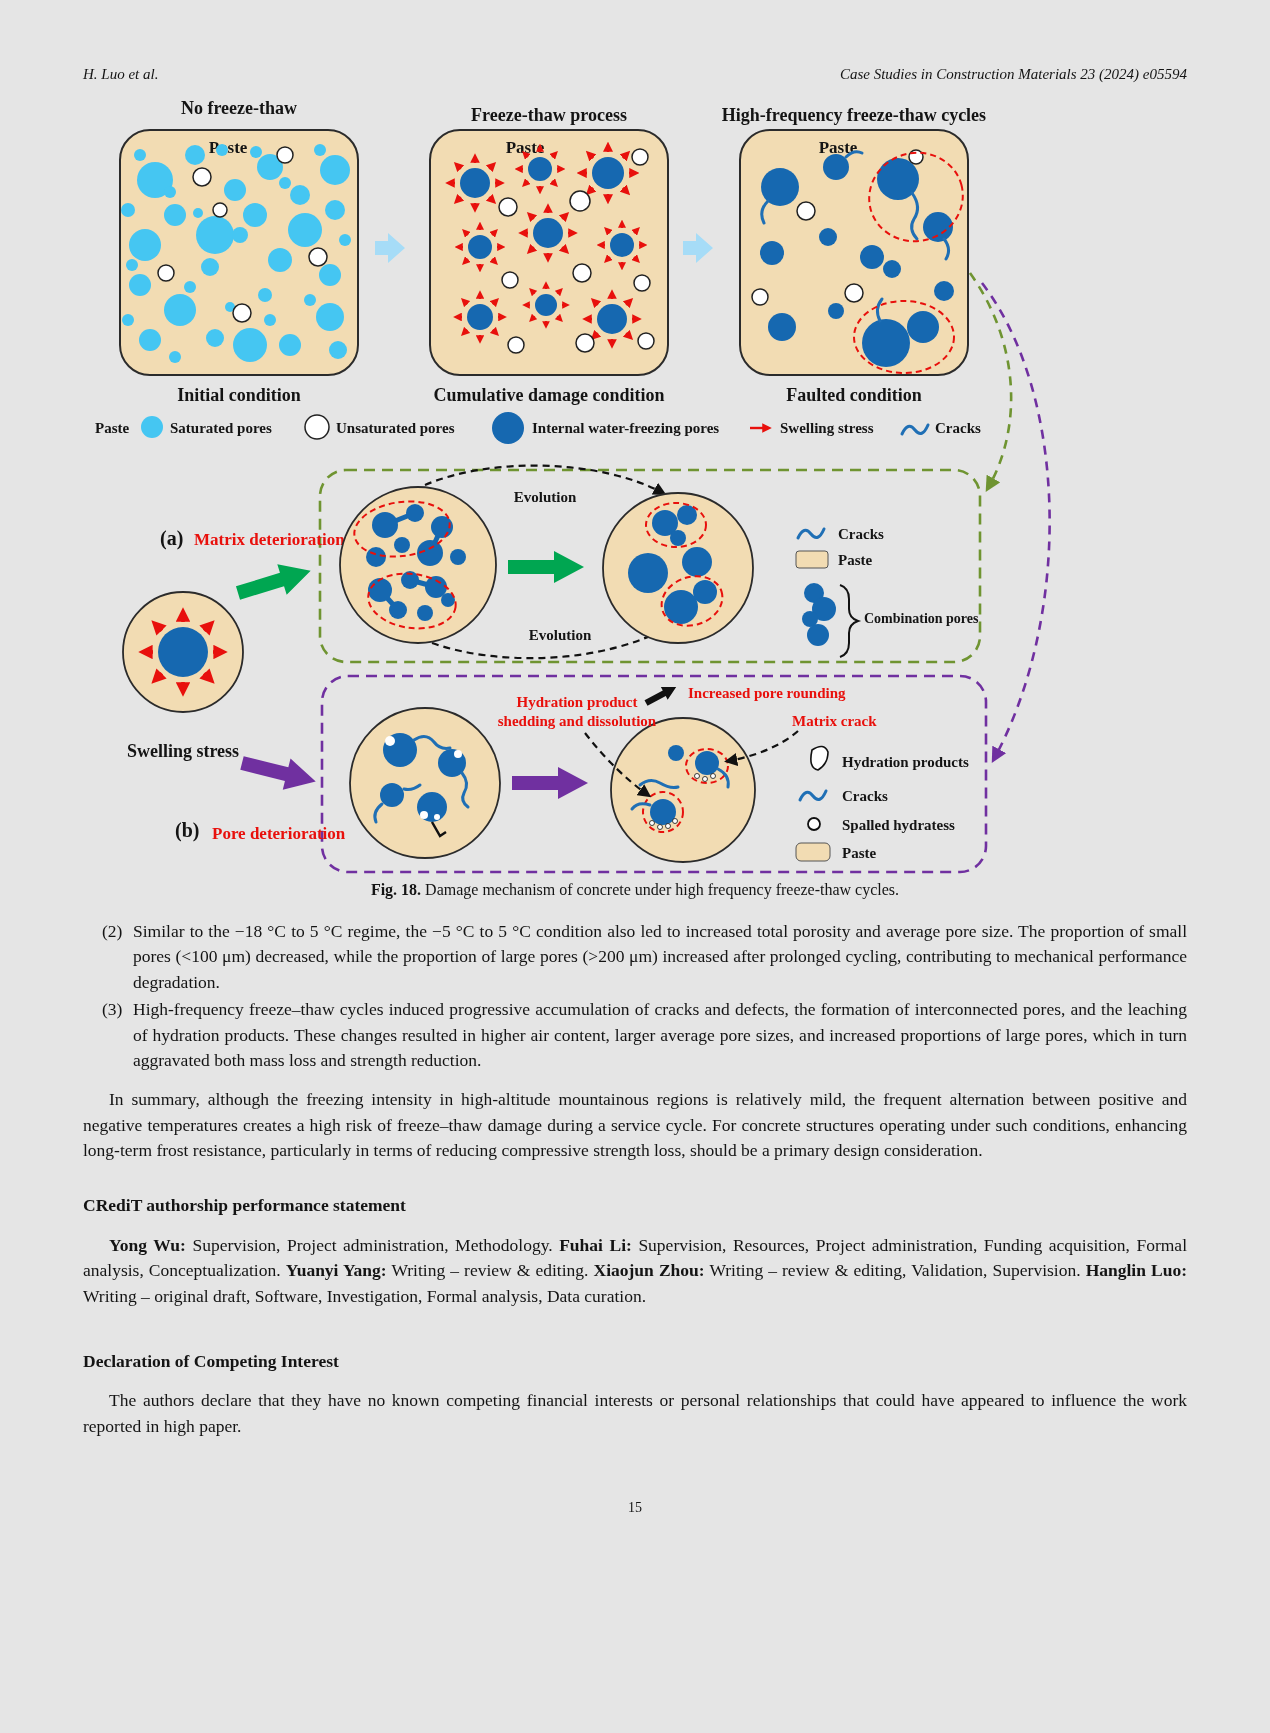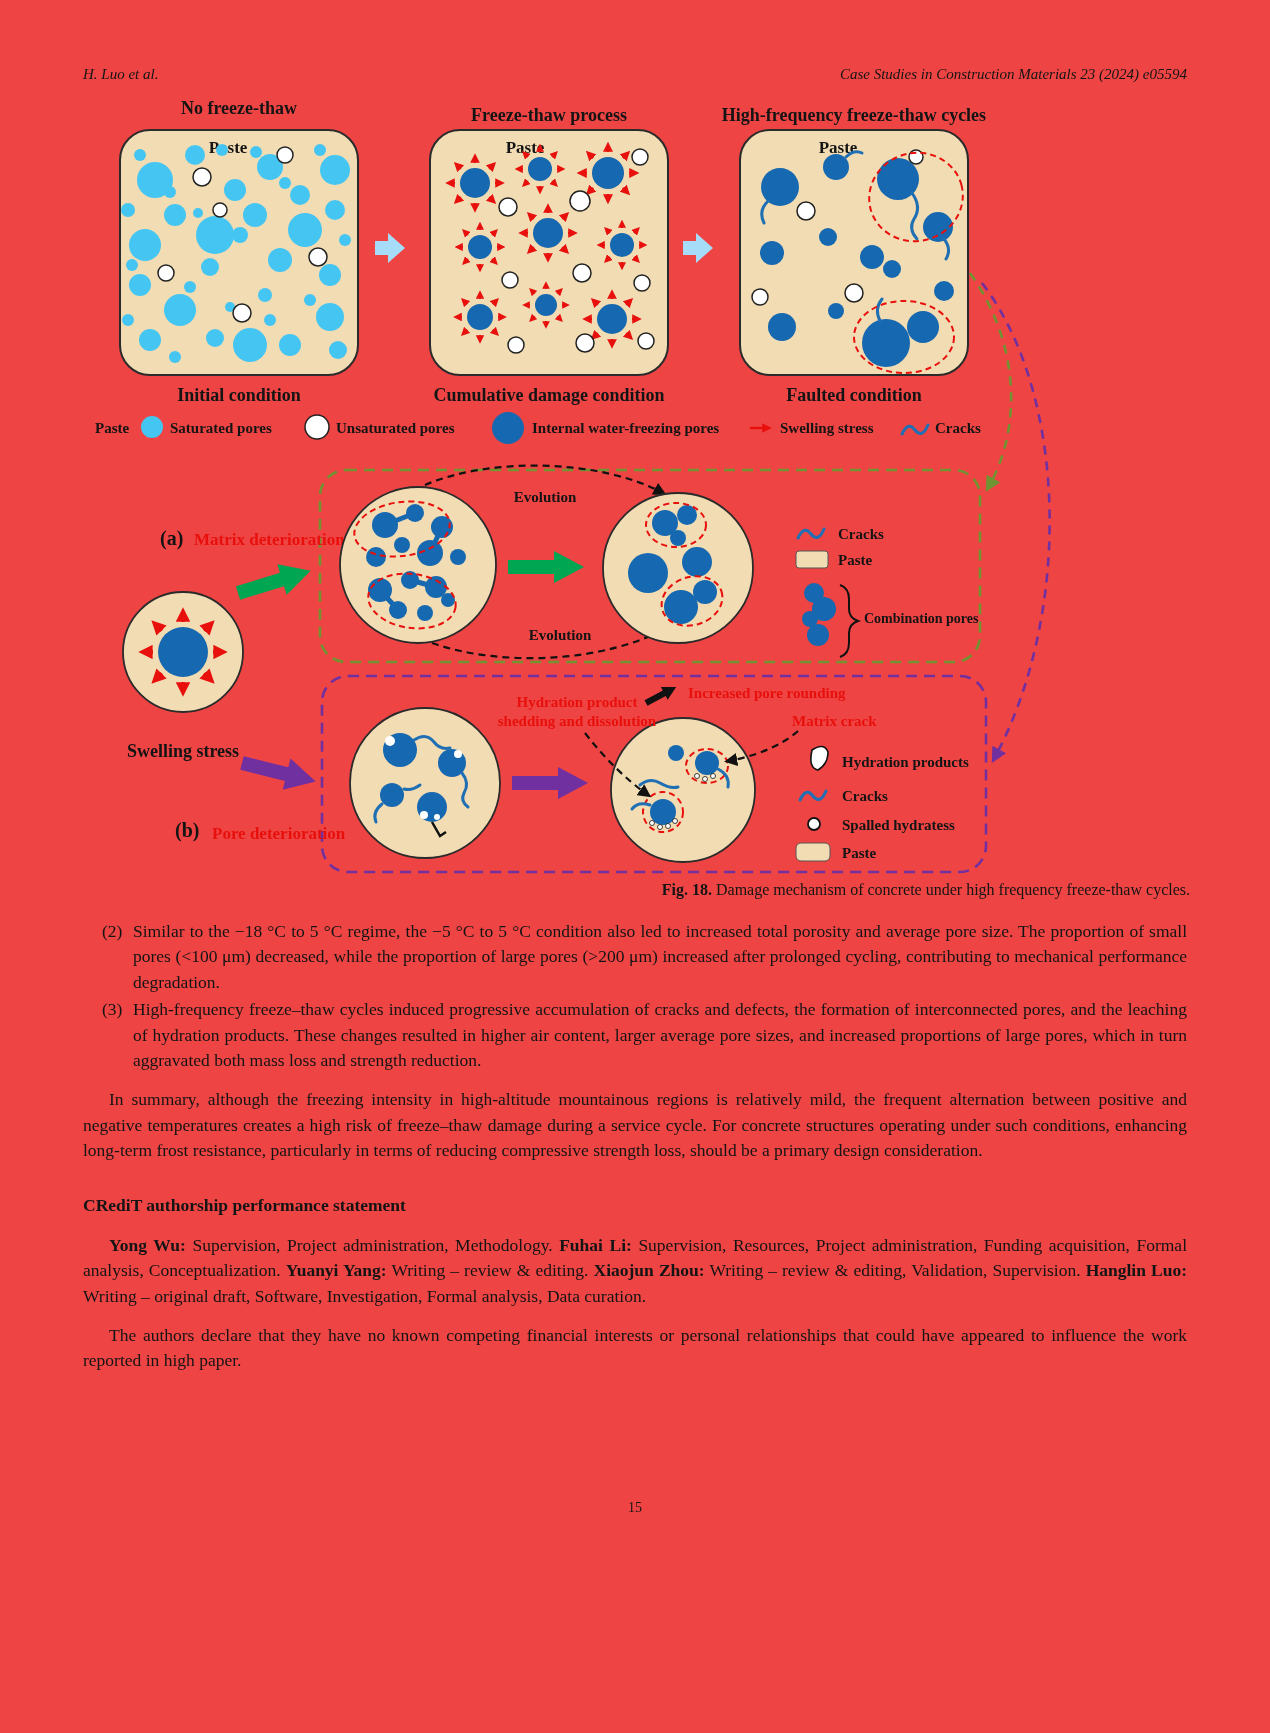--- a/index.html
+++ b/index.html
@@ -1,27 +1,27 @@
 <!DOCTYPE html>
 <html style="--paste: #f2dcb3; --saturated: #45c6f2; --frozen: #1668b0; --red: #e8100c; --crack-blue: #1f6fb5; --green-box: #6f9431; --purple-box: #7030a0; --green-arrow: #00a651; --purple-arrow: #7030a0; --flow-arrow: #a6dcf7;"><head>
 <meta charset="utf-8">
 <style>
   :root{
     --paste:#f2dcb3; --saturated:#45c6f2; --frozen:#1668b0; --red:#e8100c;
     --crack-blue:#1f6fb5; --green-box:#6f9431; --purple-box:#7030a0;
     --green-arrow:#00a651; --purple-arrow:#7030a0; --flow-arrow:#a6dcf7;
   }
   html,body{margin:0;padding:0;background:#fff;}
-  .page{width:1270px;height:1733px;margin:0 auto;position:relative;background:#ef4444;
+  .page{width:1270px;height:1733px;margin:0 auto;position:relative;background:#e5e5e5;
         font-family:"Liberation Serif",serif;color:#141414;overflow:hidden;}
   .pg-header{display:flex;justify-content:space-between;padding:66px 83px 0 83px;
              font-style:italic;font-size:15px;}
   .fig-wrap{width:1110px;margin:12px auto 12px;}
   .fig-canvas{width:1110px;height:782px;position:relative;}
-  .fig-caption{text-align:right;font-size:16px;margin-top:4px;}
+  .fig-caption{text-align:center;font-size:16px;margin-top:4px;}
   .content{width:1104px;margin:20px auto 0;font-size:17.5px;line-height:1.45;text-align:justify;}
   .list-item{position:relative;padding-left:50px;margin:0 0 2px 0;}
   .list-marker{position:absolute;left:19px;top:0;}
   .par{text-indent:26px;margin:14px 0 0 0;}
   .section-heading{font-size:17.5px;font-weight:bold;margin:30px 0 0 0;}
   .section-heading.gap{margin-top:40px;}
   .b{font-weight:bold;}
   .page-number{position:absolute;top:1500px;left:0;width:100%;text-align:center;font-size:14px;}
 
   
@@ -397,17 +397,18 @@
     <div class="list-item">
       <span class="list-marker">(3)</span>
       <span>High-frequency freeze–thaw cycles induced progressive accumulation of cracks and defects, the formation of interconnected pores, and the leaching of hydration products. These changes resulted in higher air content, larger average pore sizes, and increased proportions of large pores, which in turn aggravated both mass loss and strength reduction.</span>
     </div>
 
     <p class="par">In summary, although the freezing intensity in high-altitude mountainous regions is relatively mild, the frequent alternation between positive and negative temperatures creates a high risk of freeze–thaw damage during a service cycle. For concrete structures operating under such conditions, enhancing long-term frost resistance, particularly in terms of reducing compressive strength loss, should be a primary design consideration.</p>
 
     <h2 class="section-heading">CRediT authorship performance statement</h2>
     <p class="par"><span class="b">Yong Wu:</span><span> Supervision, Project administration, Methodology. </span><span class="b">Fuhai Li:</span><span> Supervision, Resources, Project administration, Funding acquisition, Formal analysis, Conceptualization. </span><span class="b">Yuanyi Yang:</span><span> Writing – review &amp; editing. </span><span class="b">Xiaojun Zhou:</span><span> Writing – review &amp; editing, Validation, Supervision. </span><span class="b">Hanglin Luo:</span><span> Writing – original draft, Software, Investigation, Formal analysis, Data curation.</span></p>
 
+    <h2 class="section-heading gap">Declaration of Competing Interest</h2>
     <p class="par">The authors declare that they have no known competing financial interests or personal relationships that could have appeared to influence the work reported in high paper.</p>
   </main>
 
   <div class="page-number">15</div>
 </div>
 
 </body></html>

